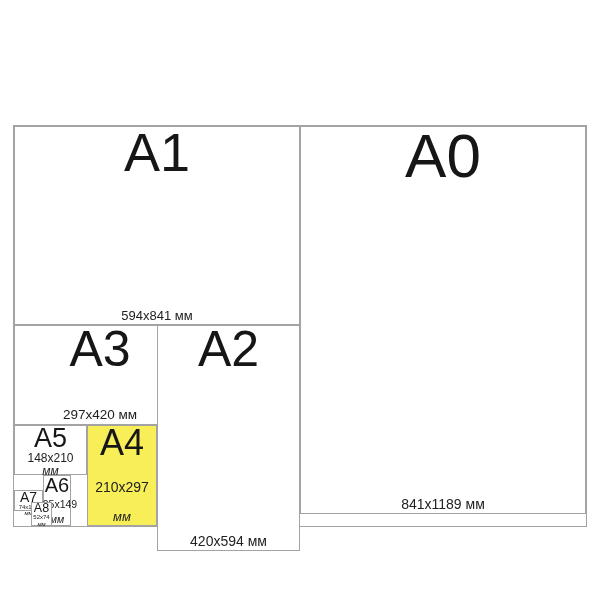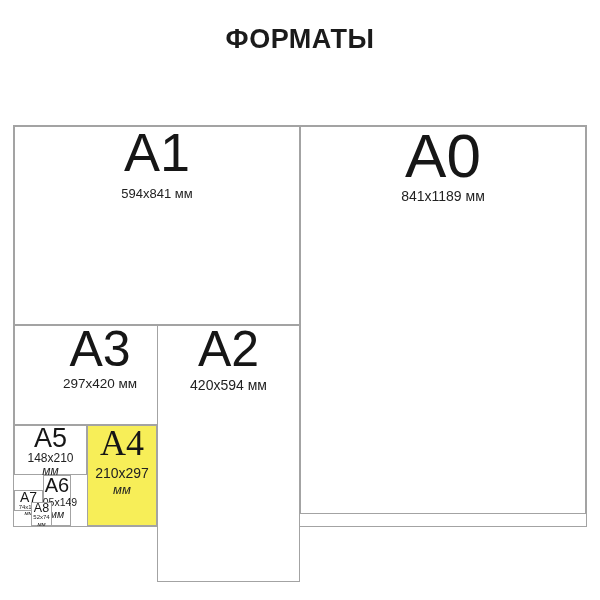--- a/index.html
+++ b/index.html
@@ -41,71 +41,70 @@
     background: #ffffff;
   }
   .region {
     position: absolute;
     box-sizing: border-box;
     border: 1px solid #a3a3a3;
     background: #ffffff;
     display: flex;
     flex-direction: column;
     align-items: center;
-    justify-content: flex-start;
+    justify-content: space-between;
     text-align: center;
     color: #161616;
   }
   .fmt-label { line-height: 0.95; font-weight: 400; white-space: nowrap; }
   .fmt-size  { line-height: 1.25; color: #222222; white-space: nowrap; }
   .fmt-unit  { line-height: 1.25; color: #222222; white-space: nowrap; font-style: italic; }
 
   
   .r-a1 { left: 0;     top: 0;     width: 286px; height: 199px; }
   .r-a0 { left: 286px; top: 0;     width: 286px; height: 388px; }
   .r-a3 { left: 0;     top: 199px; width: 172px; height: 100px; }
-  .r-a2 { left: 143px; top: 199px; width: 143px; height: 257px; }
+  .r-a2 { left: 143px; top: 199px; width: 143px; height: 226px; }
   .r-a5 { left: 0;     top: 299px; width: 73px;  height: 50px;  }
   .r-a4 { left: 73px;  top: 299px; width: 70px;  height: 101px; }
   .r-a6 { left: 29px;  top: 349px; width: 28px;  height: 51px;  }
   .r-a7 { left: 0;     top: 364px; width: 29px;  height: 21px;  }
   .r-a8 { left: 17px;  top: 376px; width: 21px;  height: 24px;  }
 
   
   .r-a1 .fmt-label { font-size: 54px; }
   .r-a1 .fmt-size  { font-size: 13px; margin-top: 8px; }
   .r-a0 .fmt-label { font-size: 62px; }
   .r-a0 .fmt-size  { font-size: 14px; margin-top: 2px; }
   .r-a3 .fmt-label { font-size: 50px; }
   .r-a3 .fmt-size  { font-size: 13.5px; margin-top: 2px; }
   .r-a2 .fmt-label { font-size: 50px; }
   .r-a2 .fmt-size  { font-size: 14px; margin-top: 3px; }
   .r-a5 .fmt-label { font-size: 27px; }
   .r-a5 .fmt-size  { font-size: 12px; line-height: 1.15; }
   .r-a5 .fmt-unit  { font-size: 12px; line-height: 1.15; }
-  .r-a4 .fmt-label { font-size: 36px; font-family: Liberation Serif, serif; }
+  .r-a4 .fmt-label { font-size: 36px; }
   .r-a4 .fmt-size  { font-size: 14px; margin-top: 5px; line-height: 1.2; }
   .r-a4 .fmt-unit  { font-size: 13px; line-height: 1.2; }
   .r-a6 .fmt-label { font-size: 20px; }
   .r-a6 .fmt-size  { font-size: 10.5px; line-height: 1.15; margin-top: 1px; }
   .r-a6 .fmt-unit  { font-size: 10.5px; line-height: 1.15; }
   .r-a7 .fmt-label { font-size: 14px; line-height: 0.9; }
   .r-a7 .fmt-size  { font-size: 6px; line-height: 1.05; }
   .r-a7 .fmt-unit  { font-size: 6px; line-height: 1.05; }
   .r-a8 .fmt-label { font-size: 12.5px; line-height: 0.9; }
   .r-a8 .fmt-size  { font-size: 6px; line-height: 1.05; }
   .r-a8 .fmt-unit  { font-size: 6px; line-height: 1.05; }
 </style>
 </head>
 <body>
 
 <div class="page">
 
   <div class="title-block">
-    <div>ФОРМАТЫ</div>
   </div>
 
   <div class="diagram">
 
     <div class="region r-a1">
       <div class="fmt-label">A1</div>
       <div class="fmt-size">594x841 мм</div>
     </div>
 
     <div class="region r-a0">

